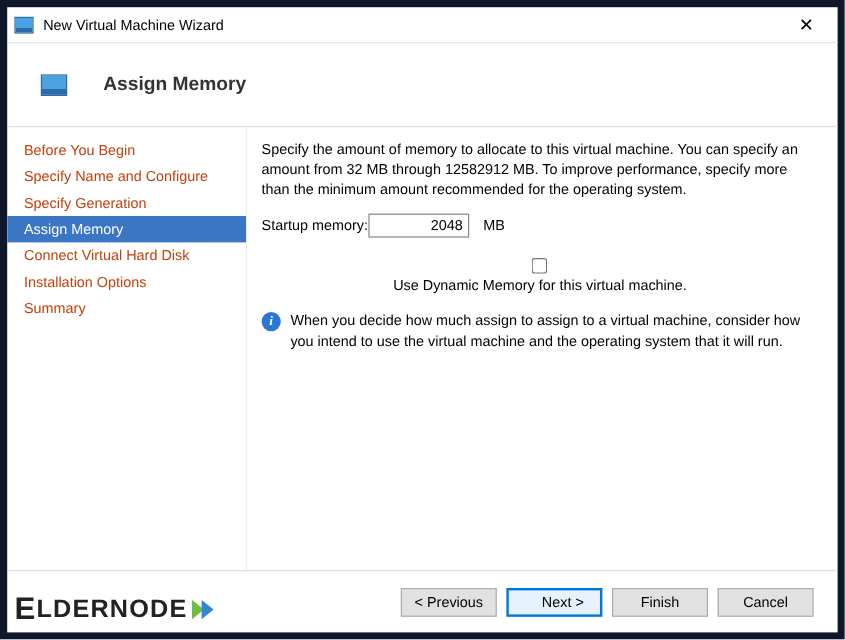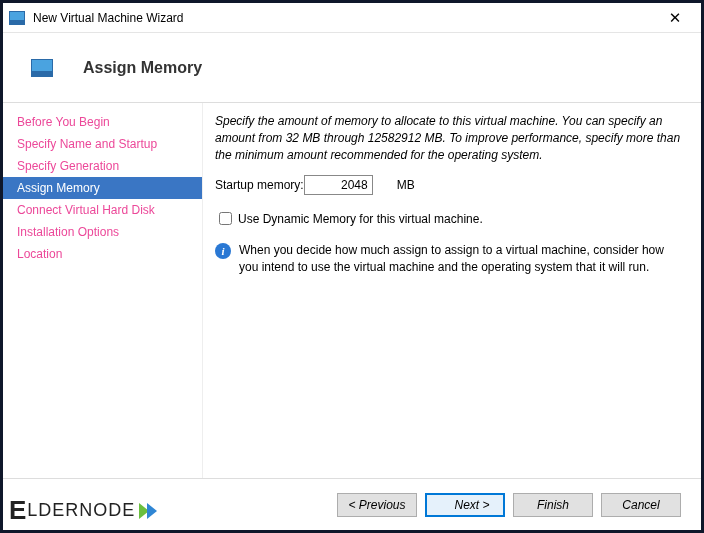--- a/index.html
+++ b/index.html
@@ -1,19 +1,19 @@
 <!DOCTYPE html>
 <html><head>
 <meta charset="utf-8">
 <style>
   * { box-sizing: border-box; font-family: "Segoe UI", Tahoma, sans-serif; }
   body { margin: 0; padding: 0; background: #fff; }
   .window {
     width: 704px; height: 533px;
-    border: 3px solid #0f172a;
+    border: 6px solid #0f172a;
     display: flex; flex-direction: column;
     background: #fff;
     position: relative;
   }
   .titlebar {
     height: 30px; display: flex; align-items: center;
     padding: 0 6px; font-size: 12px; color: #000;
     border-bottom: 1px solid #e5e5e5;
   }
   .titlebar .app-icon {
@@ -40,69 +40,69 @@
     font-size: 16px; font-weight: 600; color: #333;
   }
   .body {
     flex: 1; display: flex; overflow: hidden;
   }
   .sidebar {
     width: 200px; padding-top: 8px;
     border-right: 1px solid #eee;
   }
   .sidebar .step {
-    padding: 4px 8px 4px 14px; font-size: 12px; color: #ec4899; cursor: pointer;
+    padding: 4px 8px 4px 14px; font-size: 12px; color: #c2410c; cursor: pointer;
     white-space: nowrap;
   }
   .sidebar .step.indent { }
   .sidebar .step.active {
     background: #3a76c4; color: #fff;
   }
   .content {
     flex: 1; padding: 10px 16px 10px 12px; font-size: 12px; color: #000;
   }
-  .desc { line-height: 1.4; margin-bottom: 12px; font-style: italic; }
+  .desc { line-height: 1.4; margin-bottom: 12px; }
   .memrow { display: flex; align-items: center; margin-bottom: 14px; }
   .memrow label { margin-right: 0; }
   .memrow input {
-    width: 69px; height: 20px; border: 1px solid #888;
+    width: 84px; height: 20px; border: 1px solid #888;
     text-align: right; padding-right: 4px; font-size: 12px;
   }
-  .memrow .unit { margin-left: 24px; text-align: center; }
-  .cbrow { display: flex; align-items: center; margin-bottom: 14px; }
+  .memrow .unit { margin-left: 12px; text-align: center; }
+  .cbrow { display: flex; align-items: center; margin-bottom: 14px; flex-direction: column; }
   .cbrow input { width: 13px; height: 13px; margin-right: 6px; }
   .inforow { display: flex; align-items: flex-start; line-height: 1.4; }
   .inforow .info-icon {
     width: 16px; height: 16px; border-radius: 50%;
     background: #2a78d4; color: #fff; font-weight: bold; font-size: 11px;
     display:flex; align-items:center; justify-content:center;
     margin-right: 8px; flex-shrink: 0; margin-top: 1px;
     font-style: italic; font-family: Georgia, serif;
   }
   .footer {
     height: 52px; border-top: 1px solid #ddd;
     display: flex; align-items: center; justify-content: flex-end;
     padding-right: 20px; gap: 8px;
     position: relative;
   }
   .footer button {
     width: 80px; height: 24px; font-size: 12px;
-    background: #e1e1e1; border: 1px solid #adadad; cursor: pointer; font-style: italic;
+    background: #e1e1e1; border: 1px solid #adadad; cursor: pointer;
   }
   .footer button.default {
     background: #e5f1fb; border: 2px solid #0078d7; padding-left: 20px;
   }
   .watermark {
     position: absolute; left: 6px; bottom: 4px;
     font-family: Verdana, sans-serif;
     color: #222;
     display:flex; align-items:center;
   }
   .watermark .e { font-size: 26px; font-weight: 700; }
-  .watermark .rest { font-size: 18px; letter-spacing: 1px; font-weight: 400; text-transform: uppercase; margin-left:1px;}
+  .watermark .rest { font-size: 21px; letter-spacing: 1px; font-weight: 700; text-transform: uppercase; margin-left:1px;}
   .watermark svg { margin-left: 2px; }
 </style>
 </head>
 <body>
 
 <div class="window">
 
   <div class="titlebar">
     <span class="app-icon"></span>
     <span>New Virtual Machine Wizard</span>
@@ -111,26 +111,26 @@
   </div>
 
   <div class="header">
     <span class="big-icon"></span>
     <span class="title">Assign Memory</span>
   </div>
 
   <div class="body">
     <div class="sidebar" id="sidebar">
         <div class="step">Before You Begin</div>
-        <div class="step">Specify Name and Startup</div>
+        <div class="step">Specify Name and Configure</div>
         <div class="step">Specify Generation</div>
         <div class="step active">Assign Memory</div>
         <div class="step">Connect Virtual Hard Disk</div>
         <div class="step indent">Installation Options</div>
-        <div class="step">Location</div>
+        <div class="step">Summary</div>
       </div>
 
     <div class="content">
       <div class="desc">Specify the amount of memory to allocate to this virtual machine. You can specify an amount from 32 MB through 12582912 MB. To improve performance, specify more than the minimum amount recommended for the operating system.</div>
 
       <div class="memrow">
         <label>Startup memory:</label>
         <input type="text" value="2048" style="">
         <span class="unit">MB</span>
       </div>

